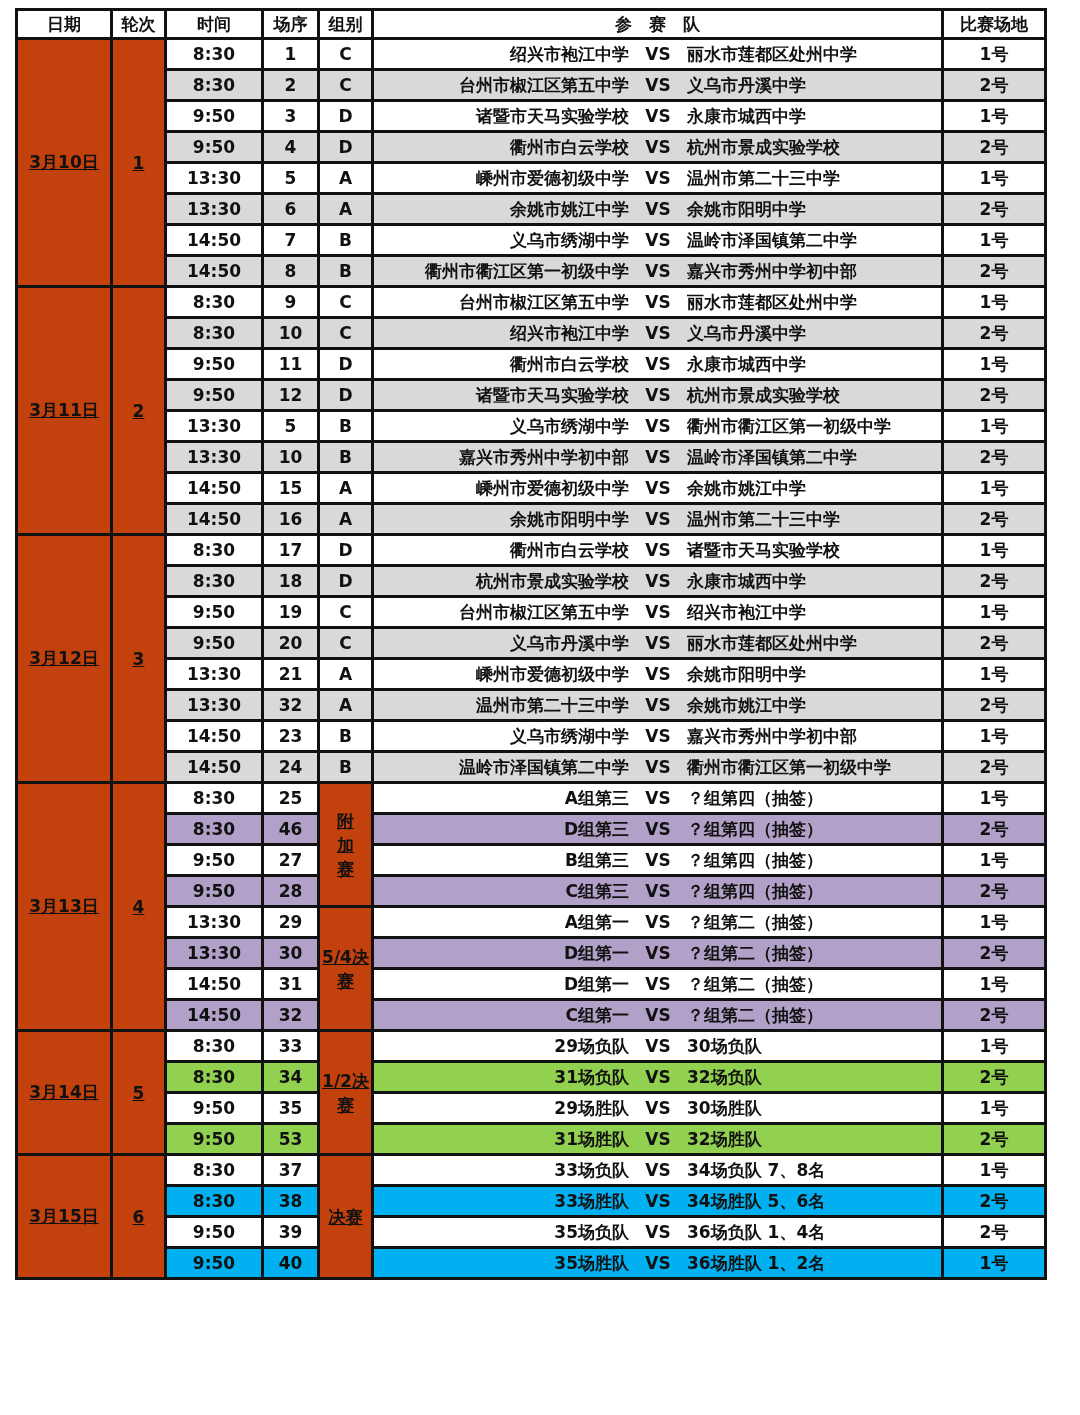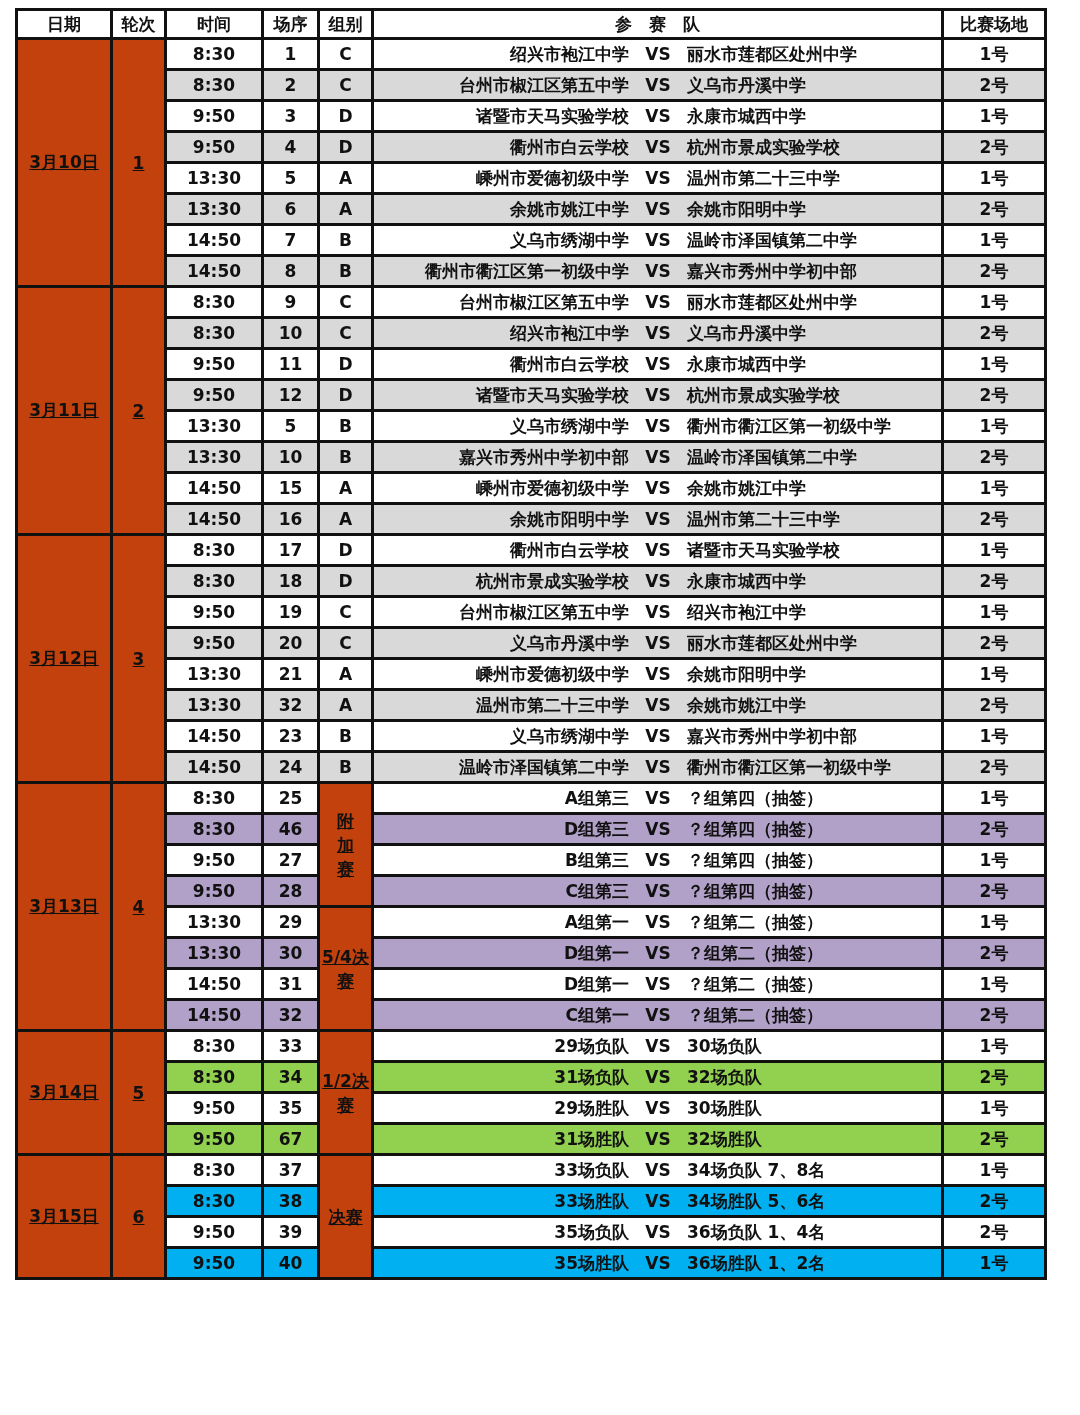--- a/index.html
+++ b/index.html
@@ -508,21 +508,21 @@
           <div class="teams-wrap">
             <span class="home">29场胜队</span>
             <span class="vs">VS</span>
             <span class="away">30场胜队</span>
           </div>
         </td>
         <td class="bg-white">1号</td>
       </tr>
       <tr>
         <td class="bg-green">9:50</td>
-        <td class="bg-green">67</td>
+        <td class="bg-green">53</td>
         <td class="bg-green teams-cell">
           <div class="teams-wrap">
             <span class="home">31场胜队</span>
             <span class="vs">VS</span>
             <span class="away">32场胜队</span>
           </div>
         </td>
         <td class="bg-green">2号</td>
       </tr>
       <tr>

